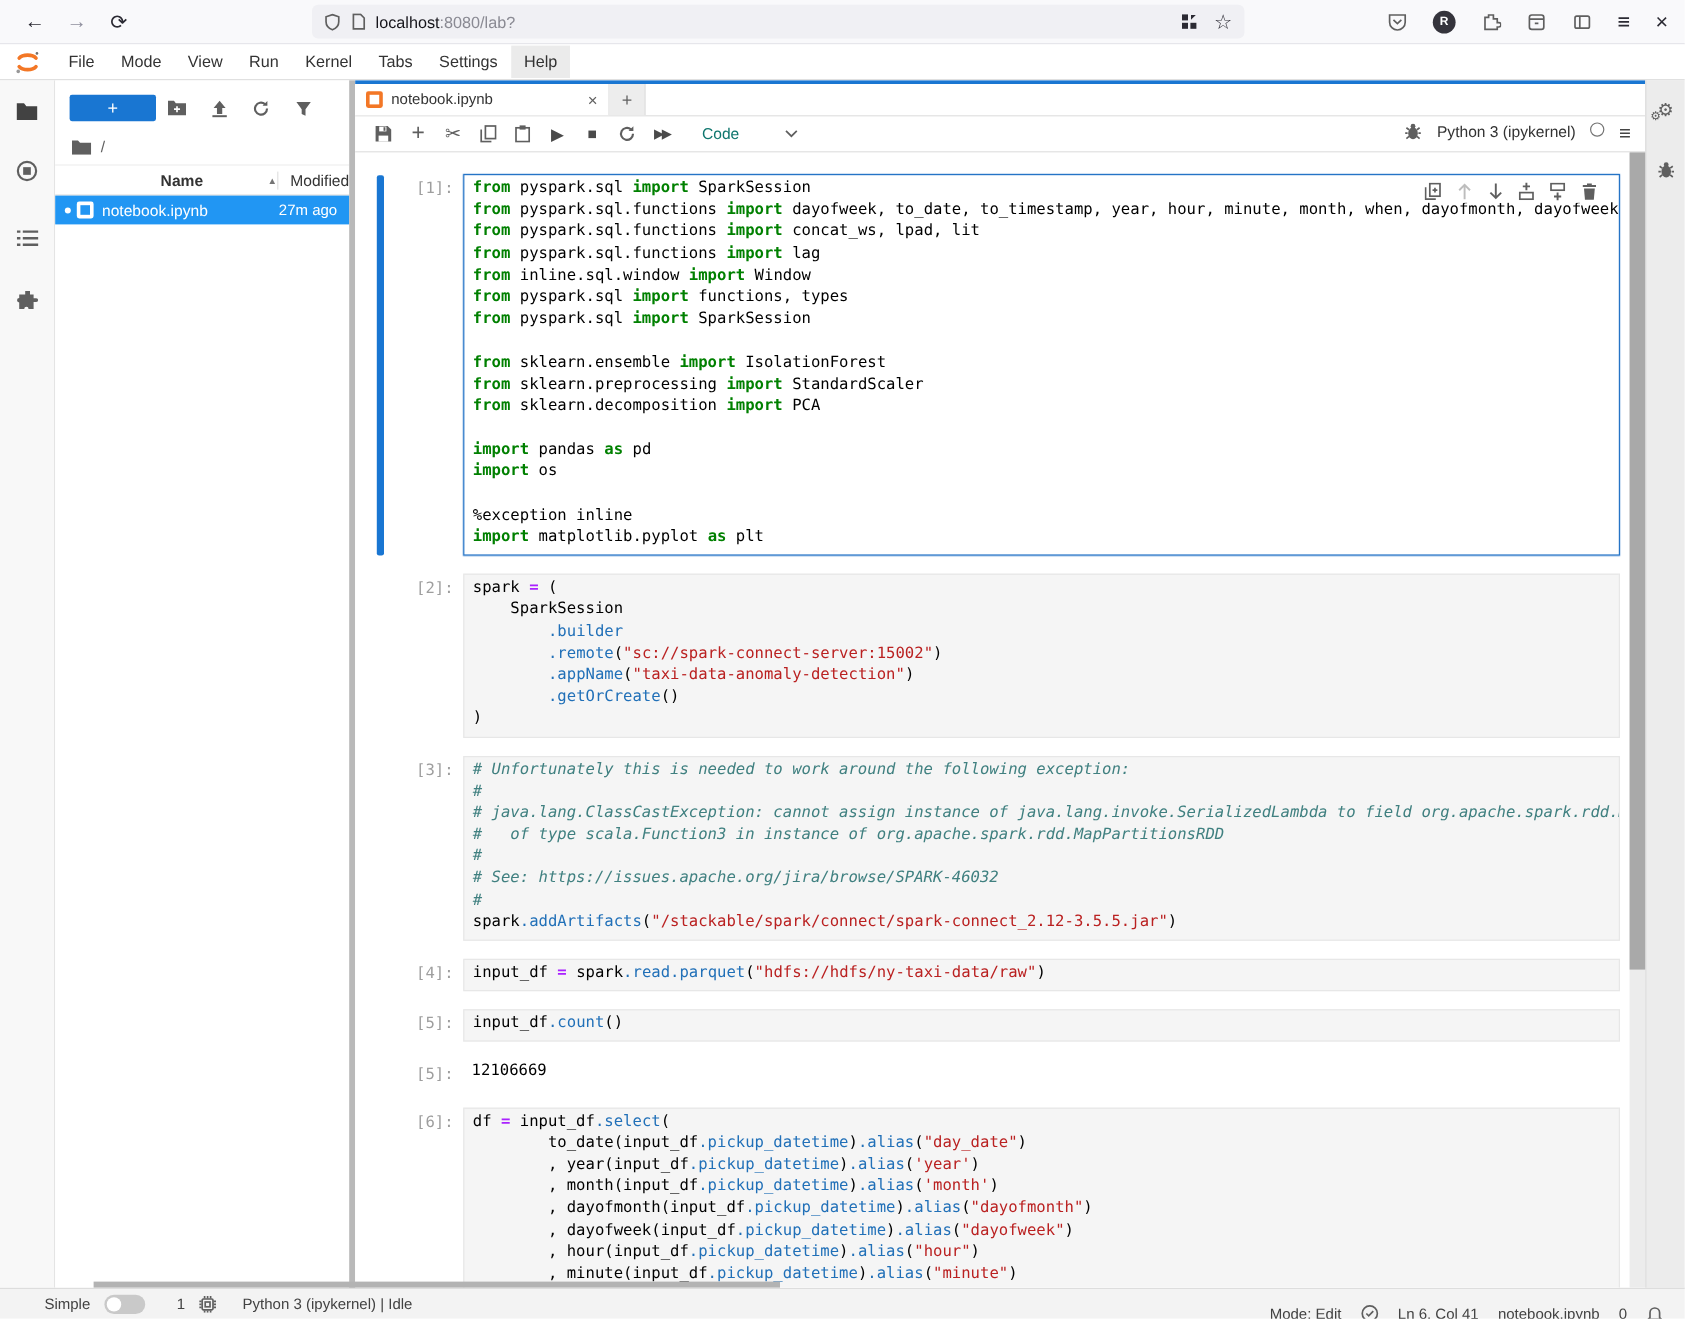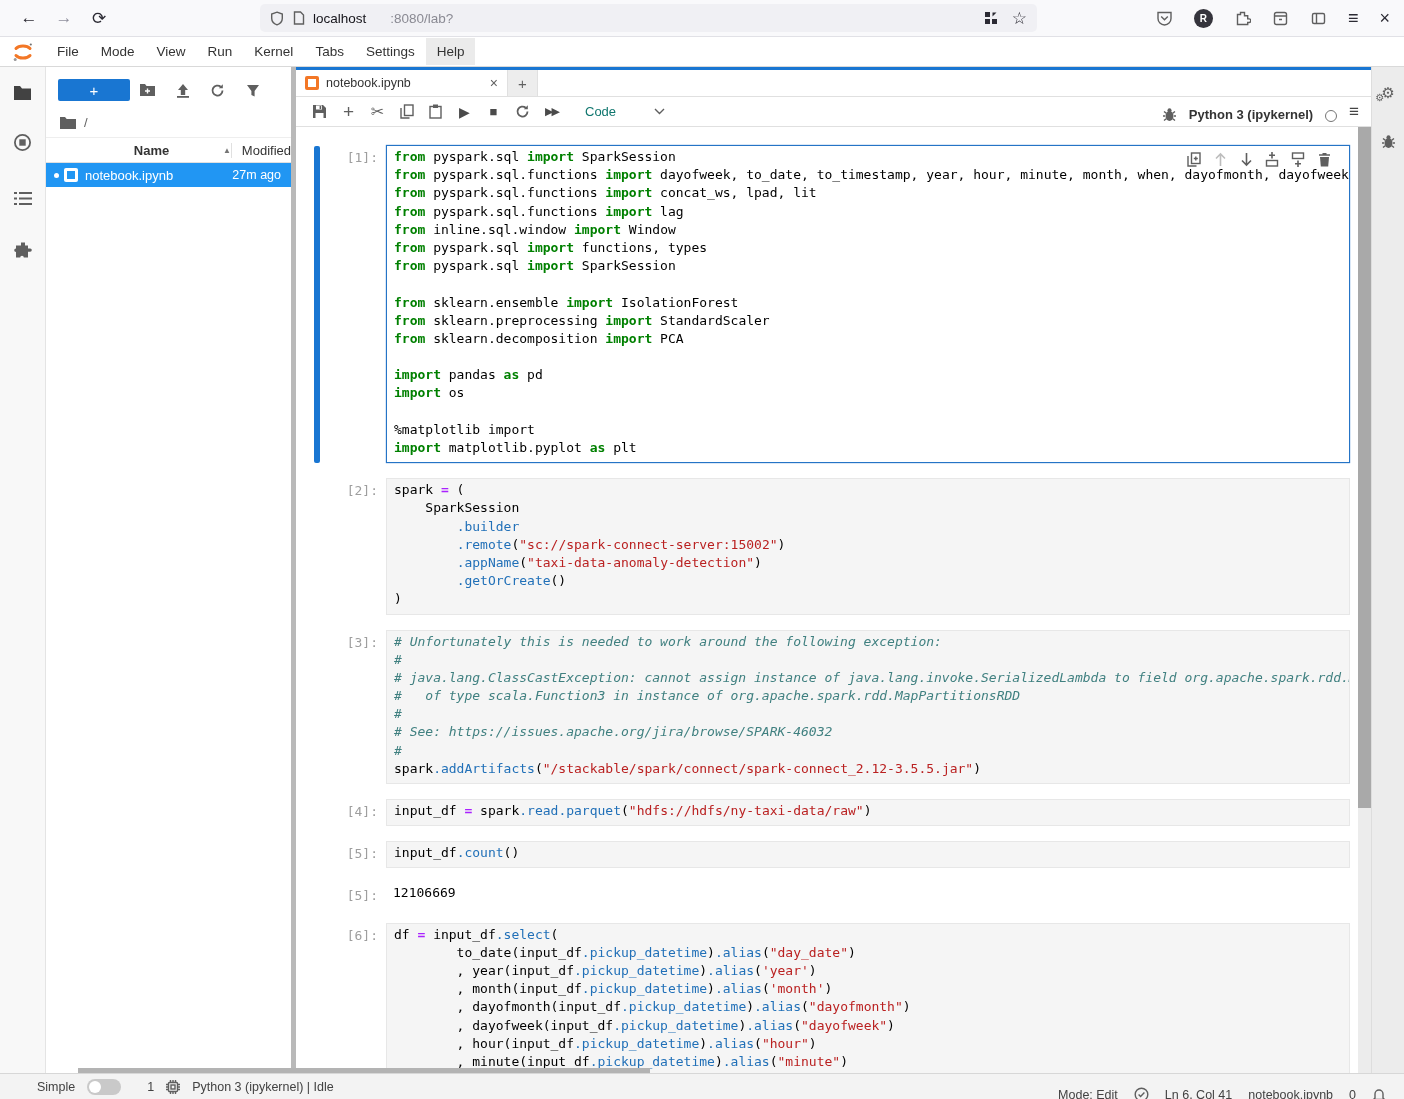--- a/index.html
+++ b/index.html
@@ -12,21 +12,21 @@
   svg { display:block; }
   .ic { fill:none; stroke:#5f5f5f; stroke-width:1.4; }
   .icf { fill:#5f5f5f; stroke:none; }
 
   
   .browser { height:37px; background:#f9f9fb; display:flex; align-items:center; padding:0 12px 0 14px; border-bottom:1px solid #e1e1e6; }
   .navbtn { width:30px; height:28px; display:flex; align-items:center; justify-content:center; font-size:17px; color:#2b2a33; }
   .urlbar { margin-left:146px; width:777px; height:28px; background:#f0f0f4; border-radius:5px; display:flex; align-items:center; padding:0 10px; }
   .urlbar .txt { font-size:13.5px; margin-left:8px; flex:1; }
   .urlhost { color:#15141a; }
-  .urlrest { color:#8a8a93;margin-left:24px; }
+  .urlrest { color:#8a8a93; }
   .pillicons { display:flex; align-items:center; gap:14px; }
   .bright { margin-left:auto; display:flex; align-items:center; gap:21px; padding-right:2px; }
   .avatar { width:19px; height:19px; border-radius:50%; background:#35343c; color:#fff; font-size:10px; font-weight:bold; display:flex; align-items:center; justify-content:center; }
   .glyphbtn { color:#2b2a33; font-size:15px; line-height:1; }
 
   
   .menubar { height:30px; background:#fff; border-bottom:1px solid #d9d9d9; display:flex; align-items:center; }
   .logo { width:46px; display:flex; justify-content:center; }
   .mitem { padding:6px 11px; font-size:13.5px; color:#333; }
   .mitem.hov { background:#ebebeb; }
@@ -62,21 +62,21 @@
   .tab { width:212px; display:flex; align-items:center; gap:7px; padding:0 9px; border-right:1px solid #e0e0e0; background:#fff; }
   .nbicon-o { width:14px; height:14px; background:#f37726; border-radius:2px; display:flex; align-items:center; justify-content:center; }
   .nbicon-o i { display:block; width:8px; height:8px; background:#fff; }
   .tab .tlabel { flex:1; font-size:12.5px; color:#333; }
   .tclose { color:#616161; font-size:14px; }
   .addtab { width:30px; background:#ededed; border-right:1px solid #e0e0e0; display:flex; align-items:center; justify-content:center; color:#616161; font-size:15px; }
 
   .nbtoolbar { height:30px; display:flex; align-items:center; border-bottom:1px solid #e0e0e0; padding:0 8px 0 10px; gap:2px; }
   .tbtn { width:27px; height:24px; display:flex; align-items:center; justify-content:center; color:#5f5f5f; }
   .celltype { margin-left:12px; display:flex; align-items:center; gap:38px; font-size:13px; color:#0f766e; padding:2px 6px; }
-  .tb-right { margin-left:auto; display:flex; align-items:flex-end; gap:12px; padding-right:4px;font-weight:bold; }
+  .tb-right { margin-left:auto; display:flex; align-items:flex-start; gap:12px; padding-right:4px; }
   .kname { font-size:13px; color:#333; }
   .kcircle { width:12px; height:12px; border-radius:50%; border:1.6px solid #757575; }
   .burger { font-size:17px; color:#444; }
 
   .cellsarea { flex:1; display:flex; min-height:0; position:relative; }
   .cellscroll { flex:1; padding:18px 0 0 18px; overflow:hidden; min-width:0; }
   .vscroll { width:13px; background:#ececec; position:relative; }
   .vthumb { position:absolute; top:0; left:0; right:0; height:72%; background:#a9a9a9; }
 
   .cellrow { display:flex; margin-bottom:15px; }
@@ -350,21 +350,21 @@
               <div class="line"><span class="k">from</span><span class="t"> pyspark.sql </span><span class="k">import</span><span class="t"> functions, types</span></div>
               <div class="line"><span class="k">from</span><span class="t"> pyspark.sql </span><span class="k">import</span><span class="t"> SparkSession</span></div>
               <div class="line"> </div>
               <div class="line"><span class="k">from</span><span class="t"> sklearn.ensemble </span><span class="k">import</span><span class="t"> IsolationForest</span></div>
               <div class="line"><span class="k">from</span><span class="t"> sklearn.preprocessing </span><span class="k">import</span><span class="t"> StandardScaler</span></div>
               <div class="line"><span class="k">from</span><span class="t"> sklearn.decomposition </span><span class="k">import</span><span class="t"> PCA</span></div>
               <div class="line"> </div>
               <div class="line"><span class="k">import</span><span class="t"> pandas </span><span class="k">as</span><span class="t"> pd</span></div>
               <div class="line"><span class="k">import</span><span class="t"> os</span></div>
               <div class="line"> </div>
-              <div class="line"><span class="t">%matplotlib import</span></div>
+              <div class="line"><span class="t">%exception inline</span></div>
               <div class="line"><span class="k">import</span><span class="t"> matplotlib.pyplot </span><span class="k">as</span><span class="t"> plt</span></div>
             </div>
           </div>
           <div class="cellrow">
             <div class="collapser"></div>
             <div class="prompt">[2]:</div>
             <div class="editor">
               <div class="line"><span class="t">spark </span><span class="o">=</span><span class="t"> (</span></div>
               <div class="line"><span class="t">    SparkSession</span></div>
               <div class="line"><span class="t">        </span><span class="p">.builder</span></div>
@@ -489,21 +489,21 @@
         <i></i>
       </span>
     <span style="margin-left:14px">1</span>
     <span>
       <svg width="14" height="14" viewBox="0 0 14 14">
           <rect class="ic" x="2.5" y="2.5" width="9" height="9" rx="1"></rect>
           <rect class="ic" x="5" y="5" width="4" height="4"></rect>
           <path class="ic" d="M4.5 0v2M7 0v2M9.5 0v2M4.5 12v2M7 12v2M9.5 12v2M0 4.5h2M0 7h2M0 9.5h2M12 4.5h2M12 7h2M12 9.5h2"></path>
         </svg>
     </span>
-    <span style="">Python 3 (ipykernel) | Idle</span>
+    <span style="margin-left:10px">Python 3 (ipykernel) | Idle</span>
   </div>
   <div class="sb-r">
     <span>Mode: Edit</span>
     <span>
       <svg width="15" height="15" viewBox="0 0 15 15">
           <circle class="ic" cx="7.5" cy="7.5" r="6.3"></circle>
           <path class="ic" d="M4.6 7.6l2 2 3.8-4"></path>
         </svg>
     </span>
     <span>Ln 6, Col 41</span>

